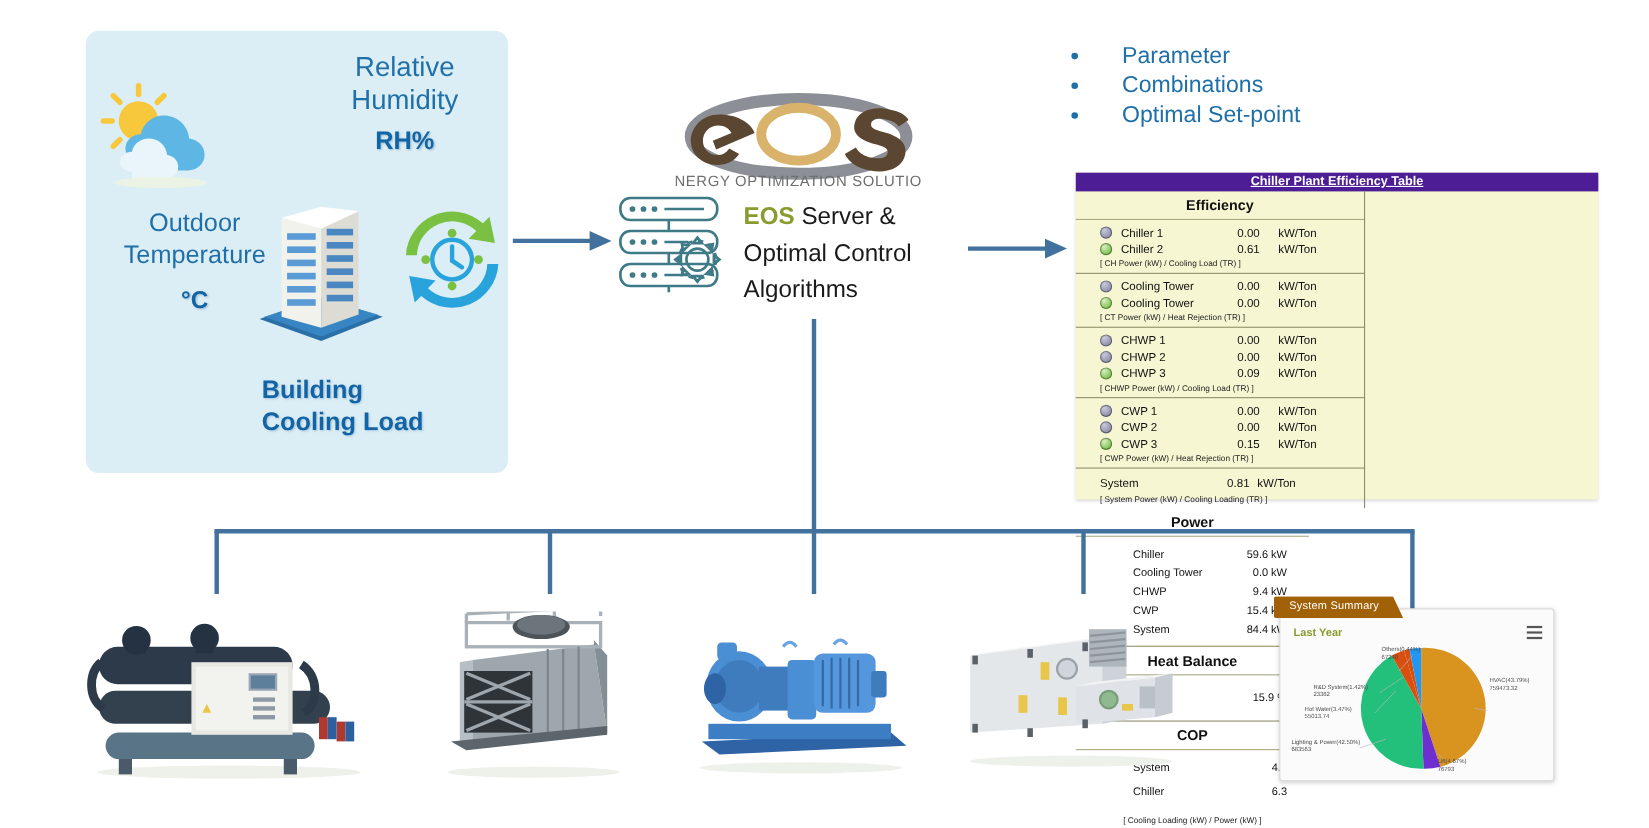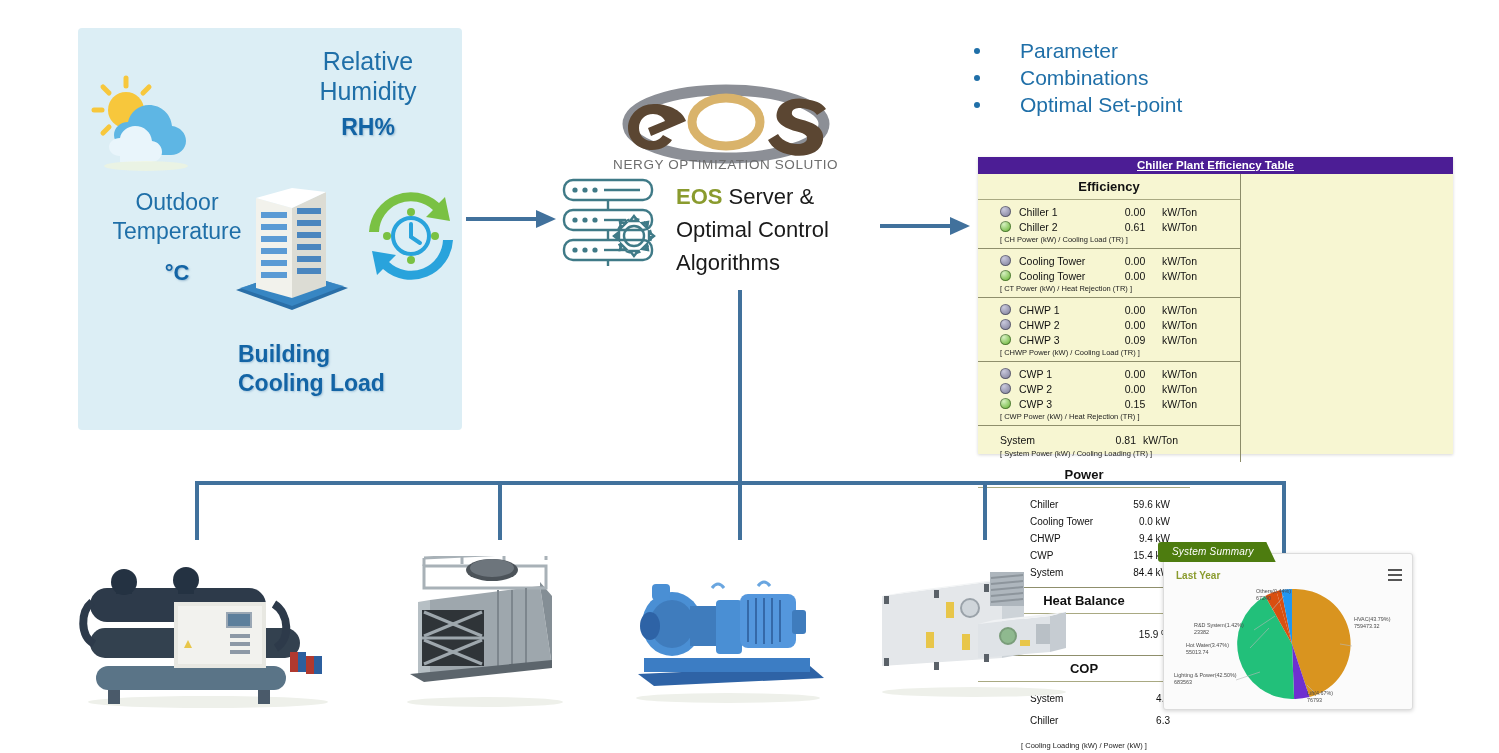--- a/index.html
+++ b/index.html
@@ -7,21 +7,21 @@
     width: 1499px; height: 753px;
     background: #ffffff;
     font-family: "Liberation Sans", sans-serif;
     overflow: hidden;
   }
   #stage { position: relative; width: 1499px; height: 753px; }
 
   
   .input-panel {
     position: absolute; left: 78px; top: 28px; width: 384px; height: 402px;
-    background: #dceef5; border-radius: 4px;
+    background: #dceef5; border-radius: 12px;
   }
   .rh-title {
     position: absolute; left: 200px; top: 18px; width: 180px;
     text-align: center; color: #1f6fa8; font-size: 25px; line-height: 30px;
     font-family: "Liberation Sans", sans-serif;
   }
   .rh-value {
     position: absolute; left: 200px; top: 86px; width: 180px; text-align: center;
     color: #1364a5; font-size: 23px; font-weight: bold;
     text-shadow: 1px 1px 2px rgba(120,160,190,.65);
@@ -131,25 +131,24 @@
   .equip { position: absolute; }
 
   
   .dash {
     position: absolute; left: 1163px; top: 553px; width: 250px; height: 157px;
     background: #fbfbfb; border: 1px solid #dcdcdc; border-radius: 3px;
     box-shadow: 0 1px 4px rgba(0,0,0,.18);
   }
   .dash-tab {
     position: absolute; left: -6px; top: -12px; height: 20px; padding: 0 22px 0 14px;
-    background: #4d7c0f; color: #fff; font-size: 10px; line-height: 20px;
+    background: #a16207; color: #fff; font-size: 10px; line-height: 20px;
     border-radius: 3px 0 0 3px;
     clip-path: polygon(0 0, 92% 0, 100% 100%, 0% 100%);
     letter-spacing: .2px;
-    font-style: italic;
   }
   .dash-year {
     position: absolute; left: 12px; top: 16px; font-size: 10px; color: #8a9b2e; font-weight: bold;
   }
   .dash-menu { position: absolute; right: 10px; top: 15px; width: 14px; }
   .dash-menu span { display: block; height: 2px; background: #555; margin-bottom: 3px; }
   .pie-wrap { position: absolute; left: 0; top: 26px; width: 250px; height: 128px; }
   .pie-label { position: absolute; font-size: 5.4px; color: #4a4a4a; line-height: 7px; white-space: nowrap; }
 </style>
 </head>

